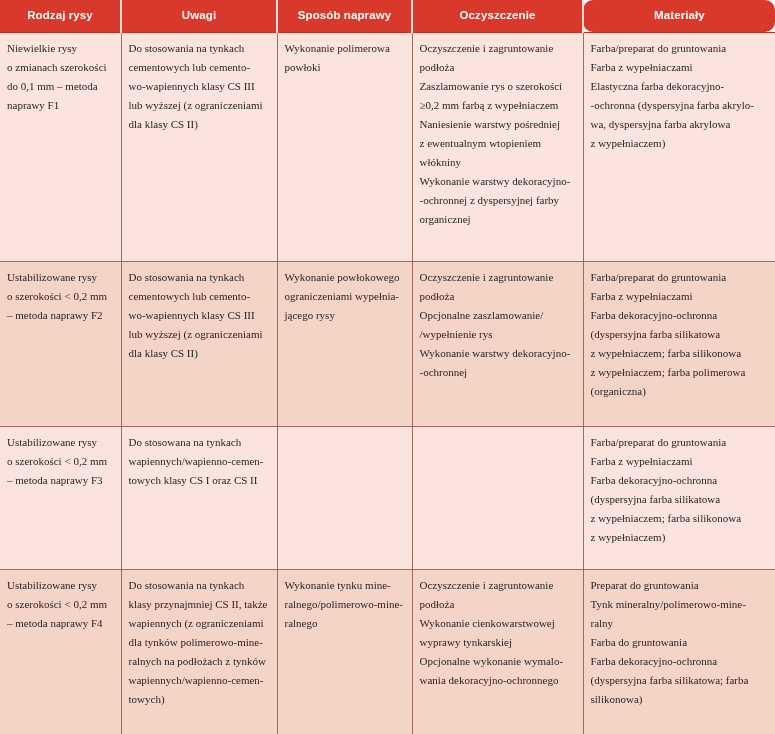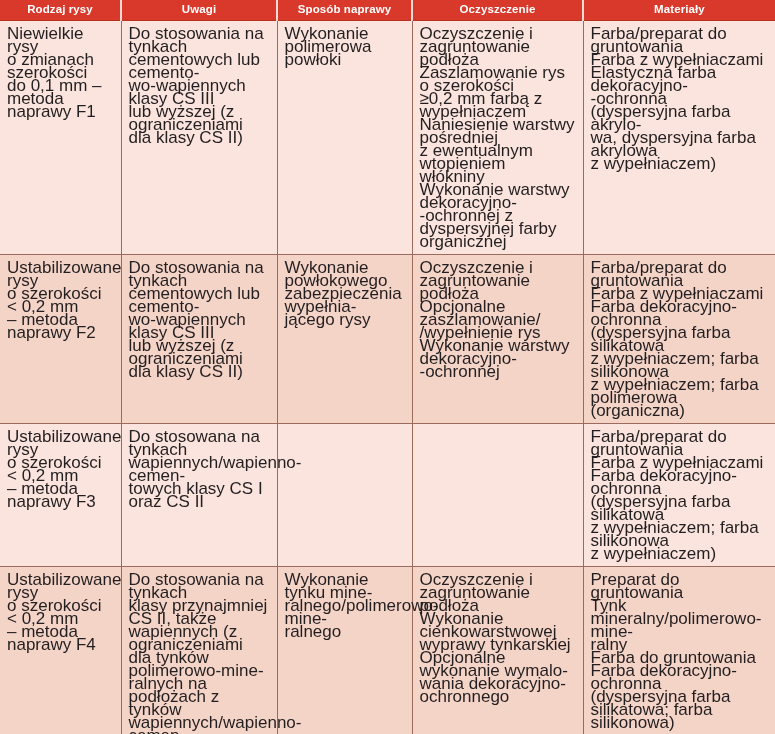--- a/index.html
+++ b/index.html
@@ -25,37 +25,38 @@
   #tbl col.c2 { width: 135px; }
   #tbl col.c3 { width: 171px; }
   #tbl col.c4 { width: 192px; }
 
   thead th {
     background: #d8392b;
     color: #ffffff;
     font-size: 11.5px;
     font-weight: bold;
     text-align: center;
-    height: 20px;
+    height: 32px;
     padding: 2px 2px 3px 2px;
     vertical-align: middle;
     border-right: 2px solid #f3dcd6;
     border-bottom: 1px solid #b8311f;
     letter-spacing: 0.1px;
   }
-  thead th:last-child { border-right: none; }
+  thead th:last-child { border-right: none; border-radius: 10px; }
 
   tbody td {
     vertical-align: top;
-    font-size: 17px;
-    line-height: 13px;
+    font-size: 11px;
+    line-height: 19px;
     color: #231f20;
     padding: 6px 7px 6px 7px;
     border-right: 1px solid #9b6b5e;
     border-bottom: 1px solid #9b6b5e;
+    font-family: Liberation Serif, serif;
   }
   tbody td:last-child { border-right: none; }
   tbody tr:last-child td { border-bottom: none; }
 
   tbody tr.shade-a td { background: #fae4dd; }
   tbody tr.shade-b td { background: #f5d4c8; }
 
   tbody td .ln { display: block; white-space: pre-wrap; }
 
   .cell-empty { min-height: 1px; }
@@ -128,21 +129,21 @@
         </td>
       <td>
           <span class="ln">Do stosowania na tynkach
 cementowych lub cemento-
 wo-wapiennych klasy CS III
 lub wyższej (z ograniczeniami
 dla klasy CS II)</span>
         </td>
       <td>
           <span class="ln">Wykonanie powłokowego
-zabezpieczenia wypełnia-
+ograniczeniami wypełnia-
 jącego rysy</span>
         </td>
       <td>
           <span class="ln">Oczyszczenie i zagruntowanie
 podłoża
 Opcjonalne zaszlamowanie/
 /wypełnienie rys
 Wykonanie warstwy dekoracyjno-
 -ochronnej</span>
         </td>

